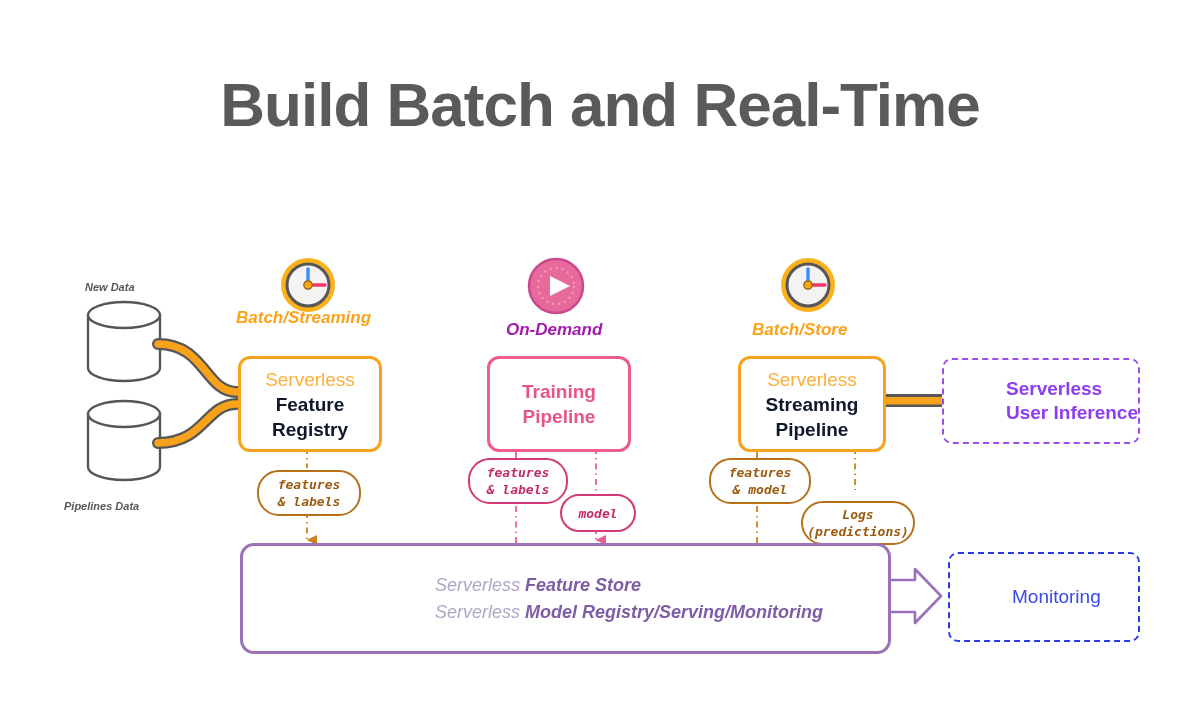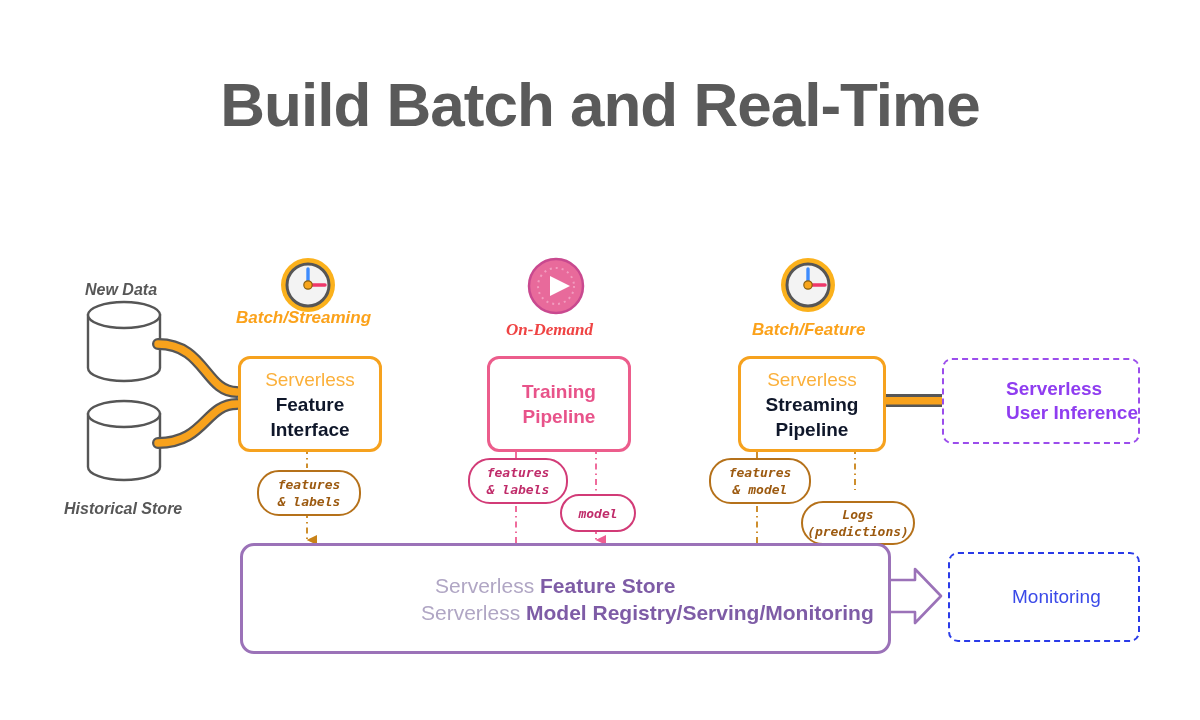--- a/index.html
+++ b/index.html
@@ -44,26 +44,26 @@
   .pinkbox{border:3px solid #EC5D8C;}
   .pinkbox .thin,.pinkbox .bold{color:#E8538A;}
 
   
   .cap{
     position:absolute;
     font-style:italic;font-weight:bold;font-size:17px;
     white-space:nowrap;
   }
   .cap.orange{color:#FBA21B;}
-  .cap.pink{color:#ef4444;font-family:Liberation Serif, serif;}
+  .cap.pink{color:#a21caf;}
 
   
   .srclabel{
     position:absolute;
-    font-style:italic;font-weight:bold;font-size:16px;
+    font-style:italic;font-weight:bold;font-size:11px;
     color:#575757;white-space:nowrap;
   }
 
   
   .pill{
     position:absolute;
     border-radius:22px;
     background:#fff;
     display:flex;flex-direction:column;
     align-items:center;justify-content:center;
@@ -78,21 +78,22 @@
 
   
   .storebox{
     position:absolute;
     border:3px solid #9B72B8;
     border-radius:14px;
     background:#fff;
   }
   .storetext{
     position:absolute;
-    font-size:21px;
+    font-style:italic;
+    font-size:18px;
     line-height:29px;
     white-space:nowrap;
   }
   .storetext .lite{color:#B0A6C4;font-weight:normal;}
   .storetext .strong{color:#7E5CA6;font-weight:bold;}
 
   
   .dashbox{
     position:absolute;
     border-radius:10px;
@@ -237,30 +238,30 @@
       <path d="M965,581 h9 M977,581 h7" stroke="#9AA0AE" stroke-width="2.2" stroke-linecap="round"></path>
       <rect x="967" y="589" width="34" height="19" fill="#ffffff" stroke="#2B2B2B" stroke-width="1.8"></rect>
       <polyline points="969,604 977,596 984,601 999,590" fill="none" stroke="#2B2B2B" stroke-width="1.8" stroke-linejoin="round"></polyline>
       <circle cx="994" cy="605" r="8" fill="#3A49E8"></circle>
       <circle cx="992.5" cy="603.5" r="3.2" fill="none" stroke="#ffffff" stroke-width="1.8"></circle>
       <line x1="995" y1="606" x2="998" y2="609" stroke="#ffffff" stroke-width="2" stroke-linecap="round"></line>
     </g>
   </svg>
 
   <div class="srclabel" style="left:85px;top:281px;">New Data</div>
-  <div class="srclabel" style="left:64px;top:500px;">Historical Store</div>
+  <div class="srclabel" style="left:64px;top:500px;">Pipelines Data</div>
 
   <div class="cap orange" style="left:236px;top:308px;">Batch/Streaming</div>
   <div class="cap pink" style="left:506px;top:320px;">On-Demand</div>
-  <div class="cap orange" style="left:752px;top:320px;">Batch/Feature</div>
+  <div class="cap orange" style="left:752px;top:320px;">Batch/Store</div>
 
   <div class="pipebox orangebox" style="left:238px;top:356px;width:138px;height:90px;">
     <span class="thin">Serverless</span>
     <span class="bold">Feature</span>
-    <span class="bold">Interface</span>
+    <span class="bold">Registry</span>
   </div>
 
   <div class="pipebox pinkbox" style="left:487px;top:356px;width:138px;height:90px;">
     <span class="bold">Training</span>
     <span class="bold">Pipeline</span>
   </div>
 
   <div class="pipebox orangebox" style="left:738px;top:356px;width:142px;height:90px;">
     <span class="thin">Serverless</span>
     <span class="bold">Streaming</span>
@@ -289,21 +290,21 @@
   <div class="pill brown" style="left:801px;top:489px;width:110px;height:40px;margin-top:12px;">
     <span>Logs</span>
     <span>(predictions)</span>
   </div>
 
   <div class="storebox" style="left:240px;top:543px;width:645px;height:105px;"></div>
 
   <div class="storetext" style="left:435px;top:571px;">
     <span class="lite">Serverless </span><span class="strong">Feature Store</span>
   </div>
-  <div class="storetext" style="left:421px;top:598px;">
+  <div class="storetext" style="left:435px;top:598px;">
     <span class="lite">Serverless </span><span class="strong">Model Registry/Serving/Monitoring</span>
   </div>
 
   <div class="dashbox violet" style="left:942px;top:358px;width:198px;height:86px;padding-left:62px;box-sizing:border-box;">
     <div class="dashlabel violet">
       <div>Serverless</div>
       <div>User Inference</div>
     </div>
   </div>
 

